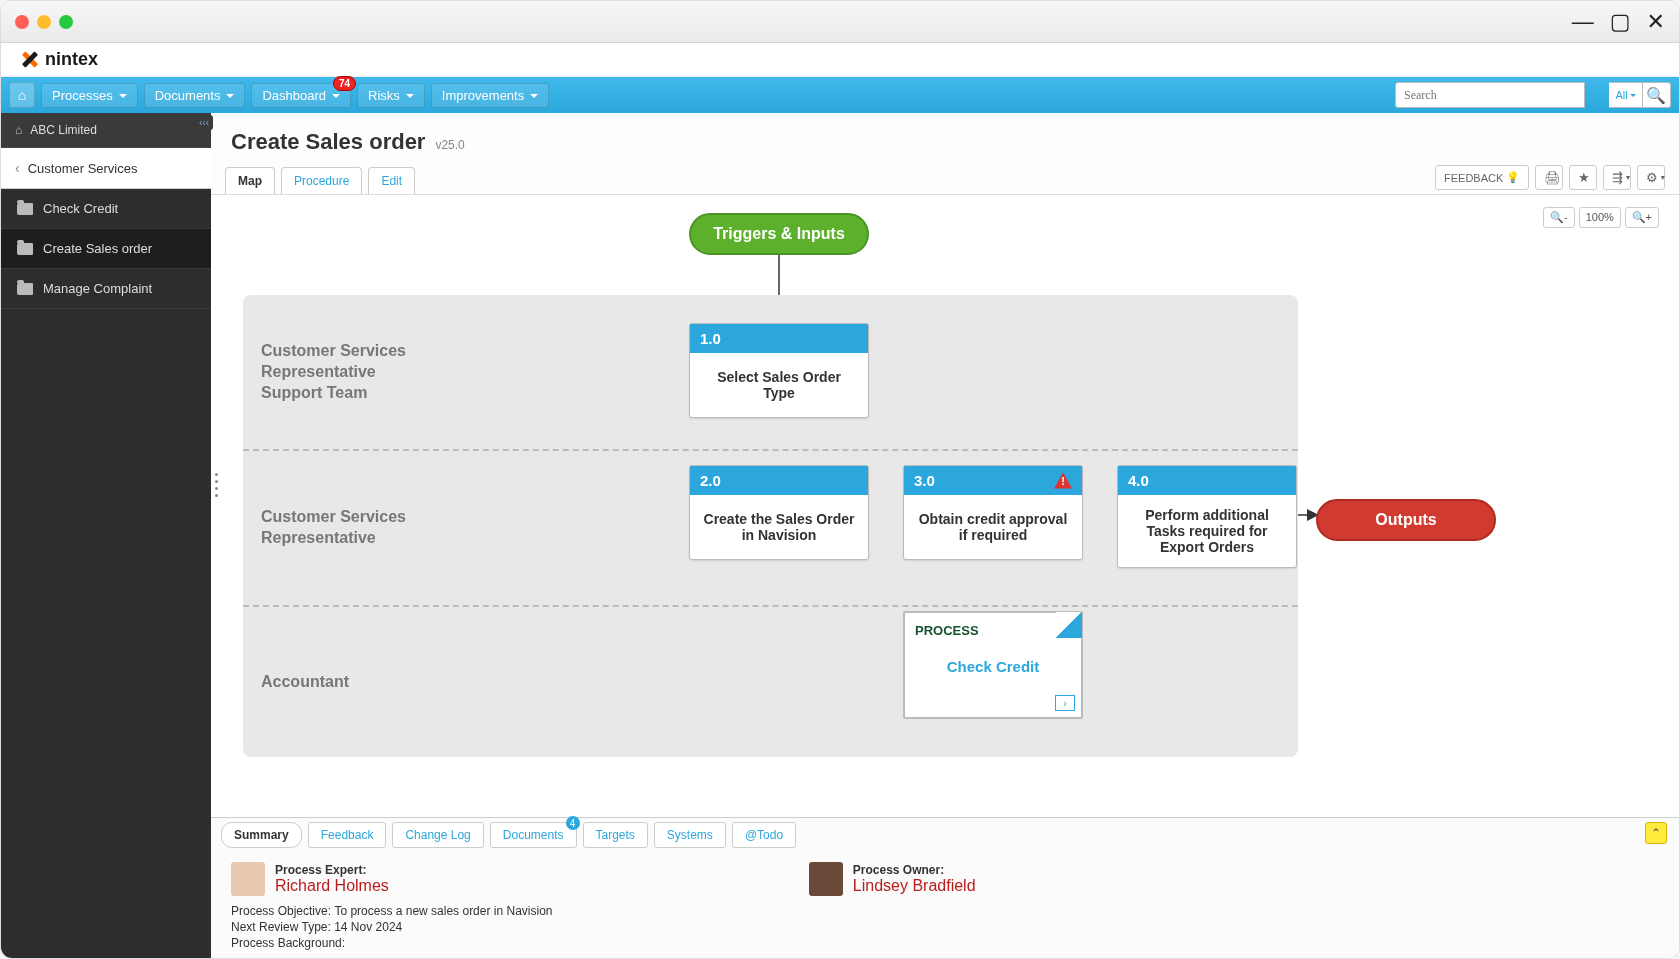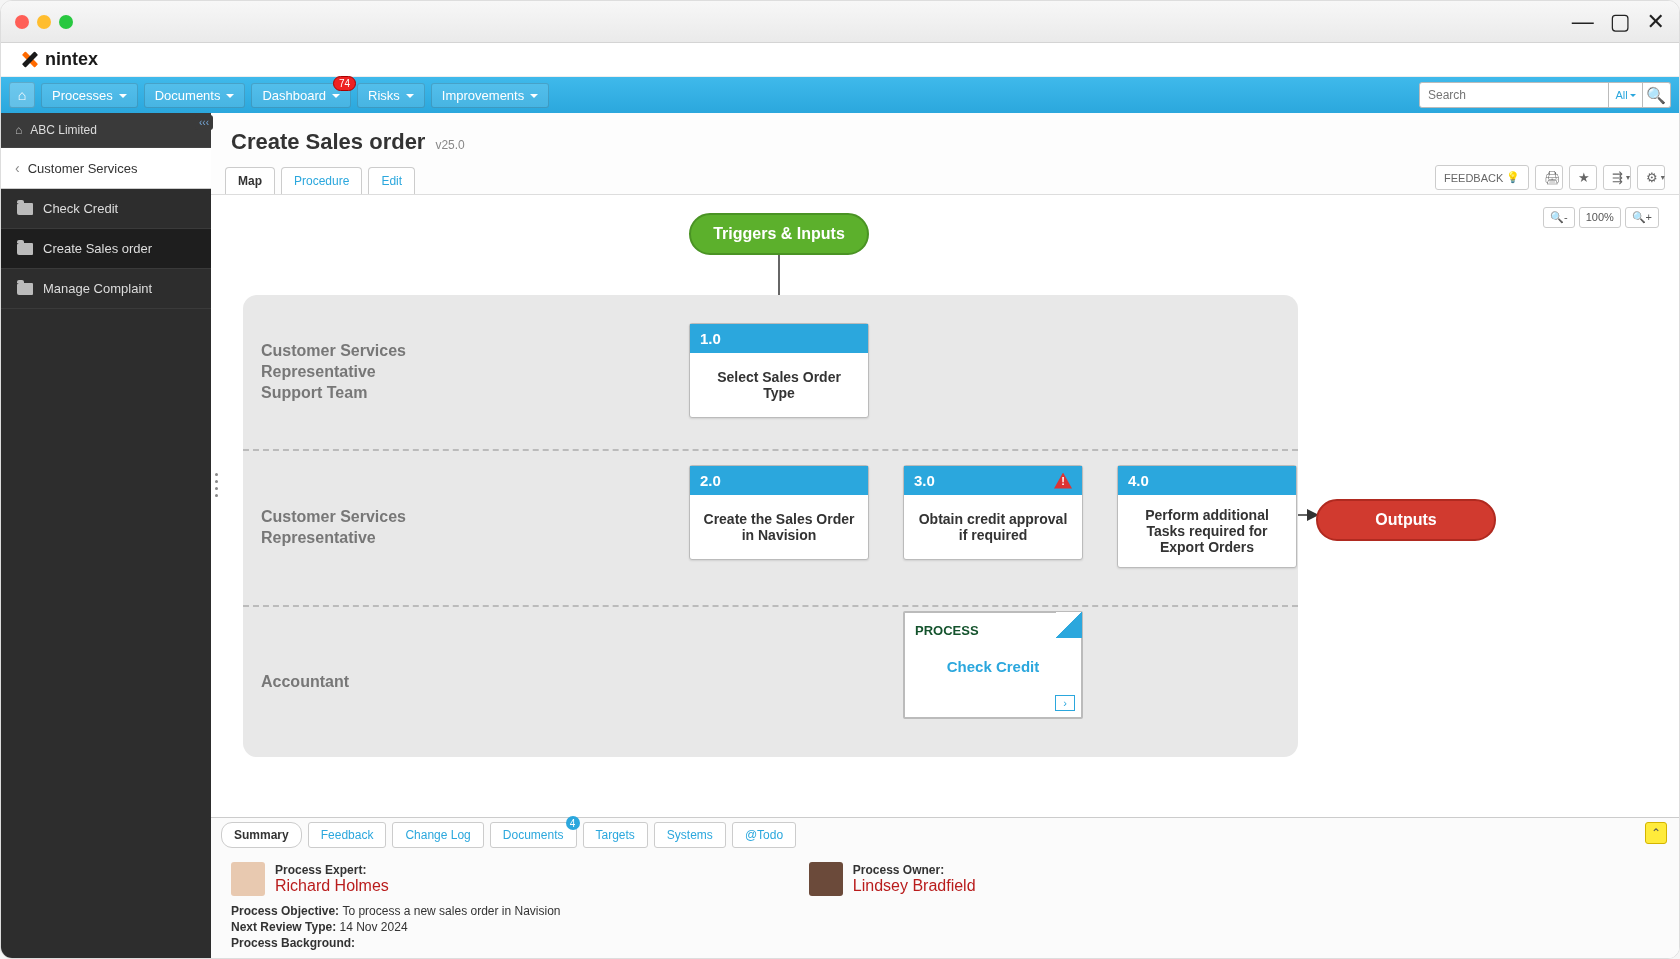--- a/index.html
+++ b/index.html
@@ -17,25 +17,25 @@
 .brandlogo { display: flex; align-items: center; gap: 6px; font-weight: 700; font-size: 18px; color: #1a1a1a;}
 .brandlogo .x { width:18px; height:18px; position:relative; }
 .brandlogo .x::before,.brandlogo .x::after{content:"";position:absolute;width:18px;height:5px;top:6px;left:0;border-radius:1px;}
 .brandlogo .x::before{background:#ff6a00;transform:rotate(45deg);}
 .brandlogo .x::after{background:#1a1a1a;transform:rotate(-45deg);}
 
 .topnav { height: 36px; background: linear-gradient(#3fb9eb,#2ba7dd); display: flex; align-items: center; padding: 0 8px; gap: 6px; }
 .homebtn { width:26px;height:26px;background:rgba(255,255,255,.25);border:1px solid rgba(0,0,0,.15);border-radius:3px;display:flex;align-items:center;justify-content:center;color:#fff;font-size:14px;cursor:pointer;}
 .navbtn { background: rgba(255,255,255,.12); border:1px solid rgba(0,0,0,.15); color:#fff; font-size:13px; padding: 4px 10px; border-radius:3px; display:flex; align-items:center; gap:4px; cursor:pointer; position:relative;}
 .navbtn .caret::after{content:"";border:4px solid transparent;border-top-color:#fff;display:inline-block;margin-left:2px;transform:translateY(2px);}
-.badge { position:absolute; top:-8px; right:-6px; background:#e22; color:#fff; font-size:10px; font-weight:normal; padding:1px 5px; border-radius:8px; border:1px solid #a00;}
+.badge { position:absolute; top:-8px; right:-6px; background:#e22; color:#fff; font-size:10px; font-weight:bold; padding:1px 5px; border-radius:8px; border:1px solid #a00;}
 .navspacer { flex:1; }
 .searchwrap { display:flex; align-items:center; }
-.searchbox { width: 190px; height:26px; padding: 2px 8px; border:1px solid #bbb; border-radius:3px 0 0 3px; font-size:12px; outline:none;}
-.allbtn { height:26px; width:34px; background:#fff; border-top:1px solid #bbb;border-bottom:1px solid #bbb;border-left:none;border-right:1px solid #bbb; font-size:11px; color:#2ba7dd; display:flex;align-items:center;justify-content:center;gap:2px;cursor:pointer;}
+.searchbox { width: 190px; height:26px; padding: 2px 8px; border:1px solid #bbb; border-radius:3px 0 0 3px; font-size:12px; outline:none;font-family:Liberation Serif, serif;}
+.allbtn { height:26px; width:34px; background:#fff; border-top:1px solid #bbb;border-bottom:1px solid #bbb;border-left:none;border-right:1px solid #bbb; font-size:11px; color:#2ba7dd; display:flex;align-items:center;justify-content:center;gap:2px;cursor:pointer;margin-left:24px;}
 .allbtn::after{content:"";border:3px solid transparent;border-top-color:#2ba7dd;transform:translateY(2px);}
 .magbtn { height:26px; width:28px; background:#fff;border:1px solid #bbb;border-left:none;border-radius:0 3px 3px 0;display:flex;align-items:center;justify-content:center;cursor:pointer;color:#555;}
 
 .layout { display:flex; height: calc(959px - 42px - 34px - 36px); }
 
 .sidebar { width: 210px; background:#2d2d2d; color:#ddd; font-size:13px; position:relative; }
 .collapse { position:absolute; top:2px; right:-2px; background:#3a3a3a; color:#7ad; font-size:10px; padding:2px 4px; border-radius:3px; cursor:pointer;}
 .crumb1 { display:flex; align-items:center; gap:8px; padding: 10px 14px; background:#3a3a3a; border-bottom:1px solid #444; font-size:12px;}
 .crumb2 { display:flex; align-items:center; gap:8px; padding: 12px 14px; background:#fff; color:#333; border-bottom:1px solid #ccc;}
 .crumb2 .chev{color:#888;font-size:14px;}
@@ -58,21 +58,21 @@
 .actbtn { border:1px solid #ccc; border-radius:3px; background:#fff; font-size:11px; color:#666; padding:4px 8px; cursor:pointer; display:flex; align-items:center; gap:3px;}
 .iconbtn { width:28px; text-align:center; font-size:13px;}
 
 .canvas { flex:1; position:relative; background:#fff; overflow:hidden;}
 .zoompanel { position:absolute; top:12px; right:20px; display:flex; gap:4px;}
 .zoombtn { border:1px solid #ccc; background:#fff; border-radius:3px; font-size:11px; color:#555; padding:3px 6px; cursor:pointer;}
 
 .triggers { position:absolute; left:478px; top:18px; width:180px; height:42px; background:#5cb02c; color:#fff; font-weight:700; font-size:16px; display:flex; align-items:center; justify-content:center; border-radius:21px; border:2px solid #4a9324;}
 .outputs { position:absolute; left:1105px; top:304px; width:180px; height:42px; background:#d13a2f; color:#fff; font-weight:700; font-size:16px; display:flex; align-items:center; justify-content:center; border-radius:21px; border:2px solid #b02a20;}
 
-.lanes { position:absolute; left:32px; top:100px; width:1055px; background:#e8e8e8; border-radius:14px;}
+.lanes { position:absolute; left:32px; top:100px; width:1055px; background:#e8e8e8; border-radius:8px;}
 .lane { position:relative; border-bottom:2px dashed #bbb;}
 .lane:last-child{border-bottom:none;}
 .lane1{height:156px;} .lane2{height:156px;} .lane3{height:150px;}
 .lanelabel { position:absolute; left:18px; top:50%; transform:translateY(-50%); width:160px; font-size:16px; font-weight:600; color:#777; line-height:1.3;}
 
 .activity { position:absolute; width:180px; border:1px solid #bbb; border-radius:3px; background:#fff; box-shadow:0 1px 2px rgba(0,0,0,.1);}
 .activity .num { background:#2ba7dd; color:#fff; font-weight:700; padding:6px 10px; font-size:15px; display:flex; justify-content:space-between; align-items:center;}
 .activity .body { padding:12px 10px; font-size:14px; font-weight:600; color:#333; text-align:center; min-height:64px; display:flex; align-items:center; justify-content:center;}
 .warnico { color:#fff; background:#d33; width:18px; height:16px; font-size:11px; display:flex; align-items:center; justify-content:center; clip-path: polygon(50% 0, 100% 100%, 0 100%);}
 
@@ -94,21 +94,21 @@
 .btab .bubble { position:absolute; top:-7px; right:-4px; background:#2ba7dd; color:#fff; font-size:10px; width:14px; height:14px; border-radius:50%; display:flex;align-items:center;justify-content:center;}
 .expandup { position:absolute; right:12px; top:4px; width:22px;height:22px;background:#ffeb3b;border:1px solid #d4b400;border-radius:3px;display:flex;align-items:center;justify-content:center;font-size:12px;color:#555;cursor:pointer;}
 
 .summary { padding:10px 20px; font-size:12px; color:#333;}
 .people { display:flex; gap:420px; margin-bottom:8px;}
 .person { display:flex; gap:10px; align-items:center;}
 .avatar { width:34px; height:34px; border-radius:3px; background:#ccc;}
 .person .role { font-weight:700; font-size:12px;}
 .person .name { font-size:16px; color:#b91c1c;}
 .metarow { margin-top:2px;}
-.metarow b { font-weight:700;}
+.metarow b { font-weight:400;}
 </style>
 </head>
 <body>
 
 <div class="window">
 
   <div class="titlebar">
     <div class="traffic">
       <div class="dot red"></div>
       <div class="dot yellow"></div>

